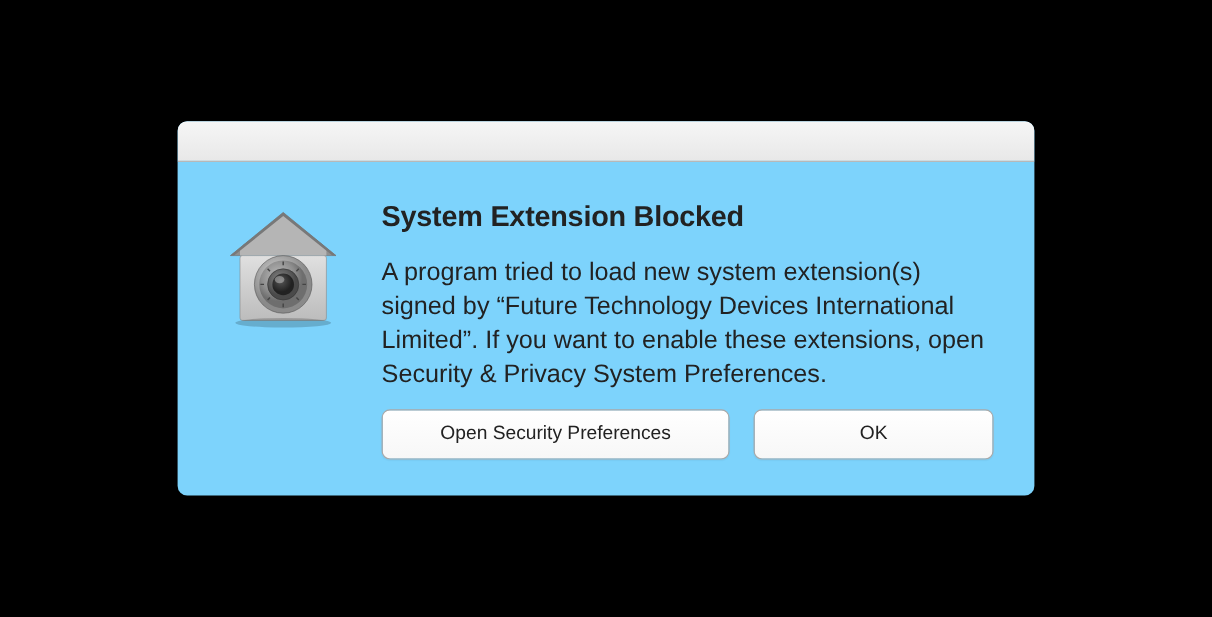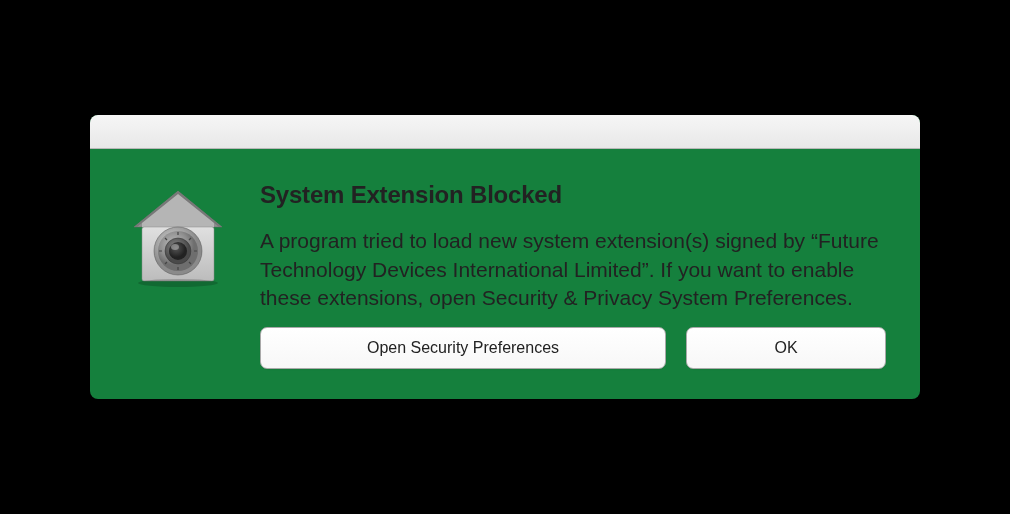--- a/index.html
+++ b/index.html
@@ -10,22 +10,22 @@
     body {
       background: #000;
       width: 1010px;
       height: 514px;
       display: flex;
       align-items: center;
       justify-content: center;
       font-family: -apple-system, BlinkMacSystemFont, "Helvetica Neue", Helvetica, Arial, sans-serif;
     }
     .dialog {
-      width: 830px;
-      background: #15803d;
+      width: 714px;
+      background: #7dd3fc;
       border-radius: 8px;
       box-shadow: 0 20px 60px rgba(0,0,0,0.5), 0 0 0 1px rgba(0,0,0,0.1);
       overflow: hidden;
     }
     .titlebar {
       height: 34px;
       background: linear-gradient(to bottom, #f6f6f6, #e8e8e8);
       border-bottom: 1px solid #b8b8b8;
     }
     .content {

